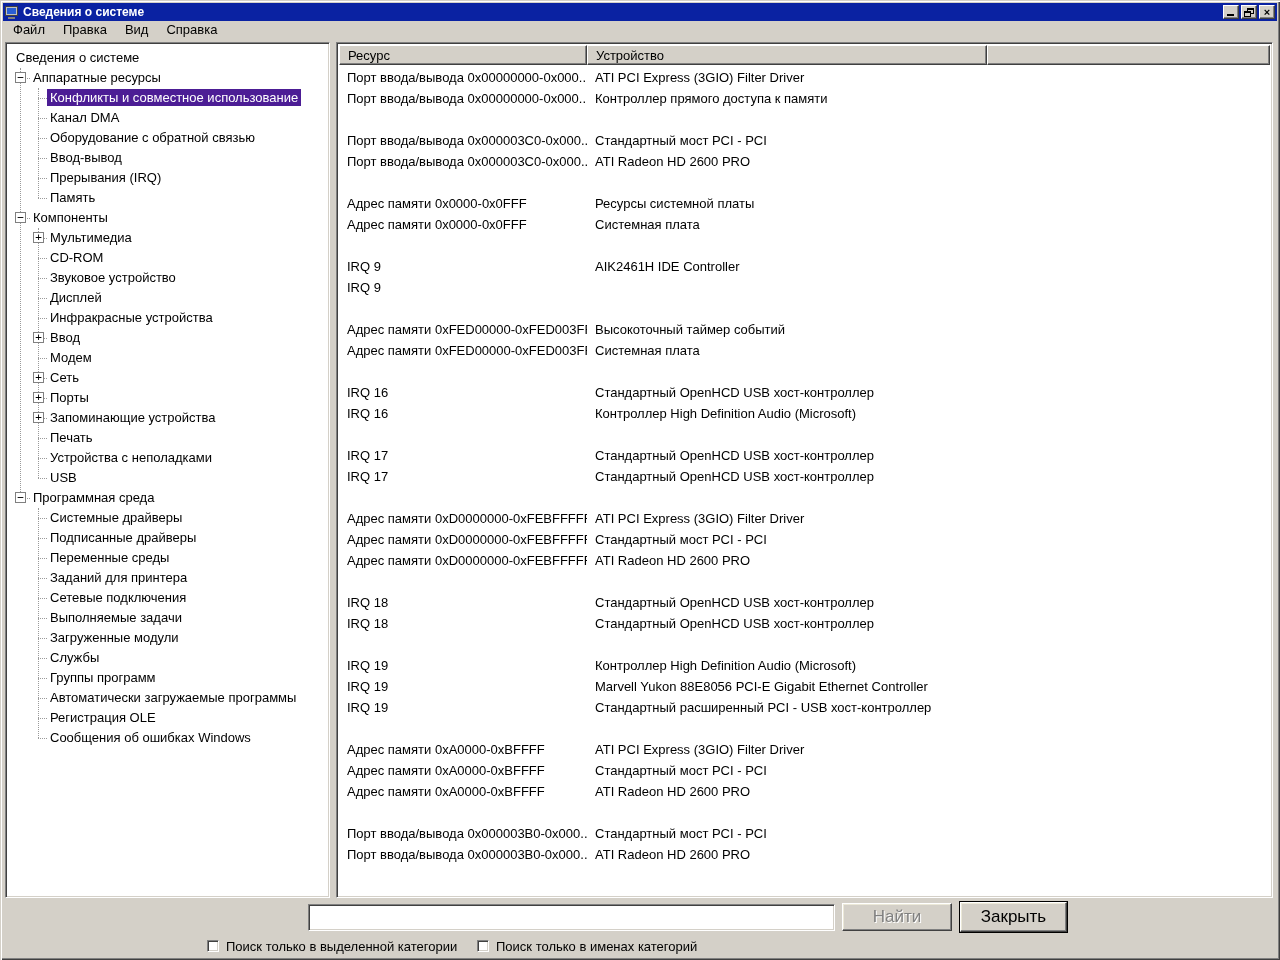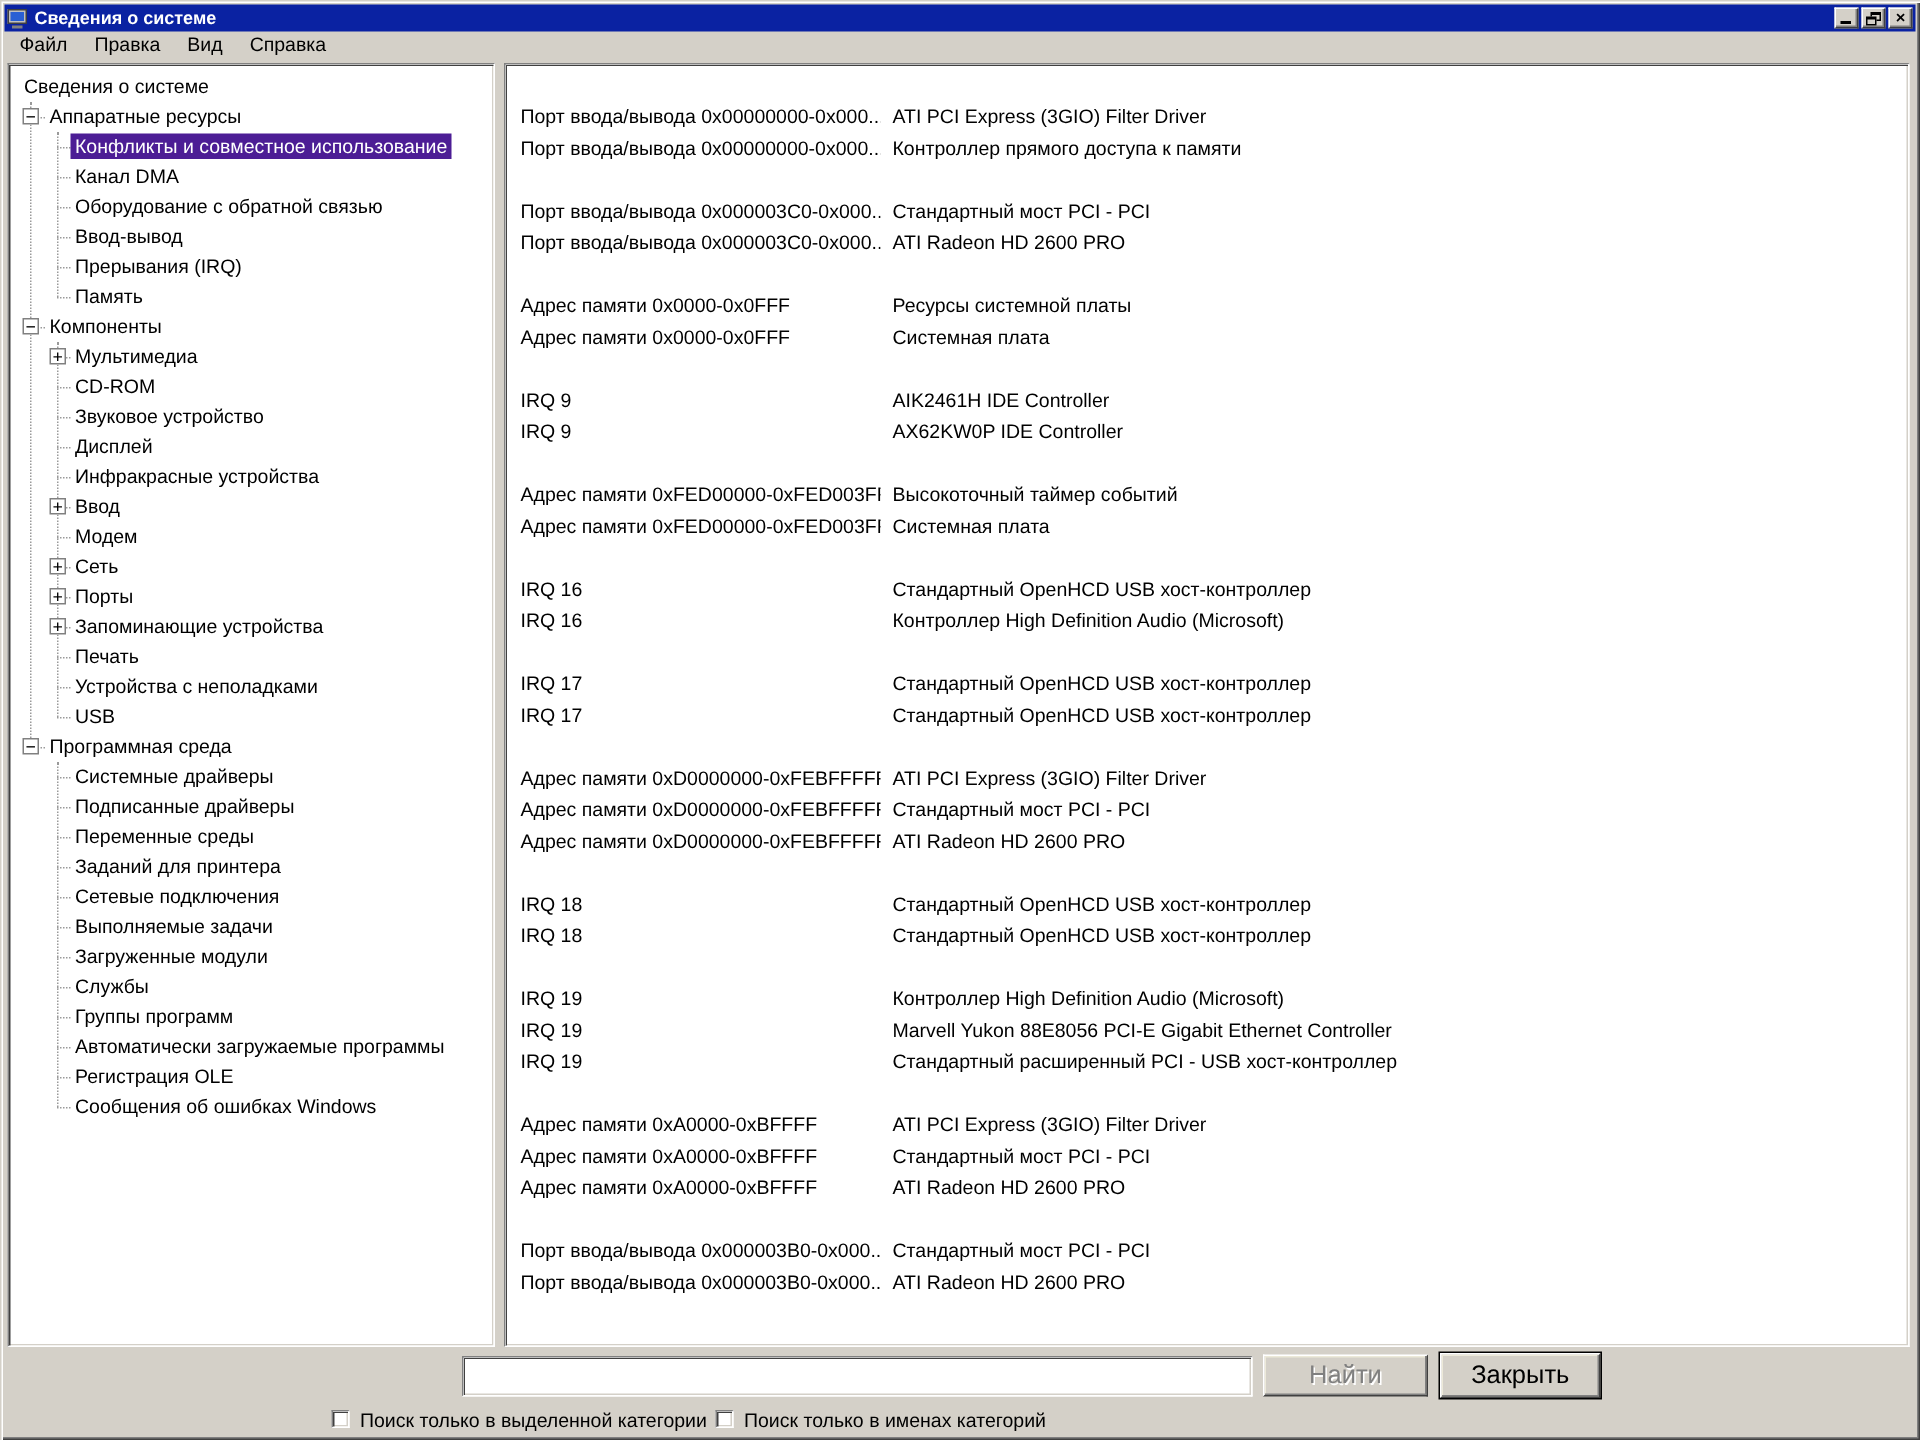--- a/index.html
+++ b/index.html
@@ -120,21 +120,21 @@
     box-shadow: inset -1px -1px 0 #808080, inset 1px 1px 0 #ece9d8;
     font-family: "Liberation Sans", sans-serif; font-size: 17px;
     text-align: center; line-height: 26px;
   }
   .btn-find { left: 842px; top: 903px; width: 110px; color: #808080; text-shadow: 1px 1px 0 #fff; }
   .btn-close {
     left: 960px; top: 902px; width: 107px; height: 30px;
     outline: 1px solid #000; line-height: 28px;
   }
   .checkbox-row { position: absolute; top: 938px; height: 16px; display: flex; align-items: center; }
-  .cb1 { left: 221px; }
+  .cb1 { left: 207px; }
   .cb2 { left: 477px; }
   .checkbox {
     width: 12px; height: 12px; background: #fff;
     border: 1px solid; border-color: #808080 #ffffff #ffffff #808080;
     box-shadow: inset 1px 1px 0 #404040, inset -1px -1px 0 #d4d0c8;
     flex: 0 0 auto;
   }
   .cb-label { margin-left: 7px; white-space: nowrap; }
 </style>
 </head>
@@ -337,20 +337,25 @@
         </div>
         <div class="tree-row" style="top: 683px; left: 0px; right: 0px;">
           <div class="guide-h" style="left: 30px; width: 9px; top: 10px;"></div>
           <span class="tree-label" style="position: absolute; left: 39px; top: 1px;">Сообщения об ошибках Windows</span>
         </div>
       </div>
   </div>
 
   <div class="list-panel sunken">
     <div class="list-inner">
+      <div class="list-header">
+        <div class="hcell" style="width:248px">Ресурс</div>
+        <div class="hcell" style="width:400px">Устройство</div>
+        <div class="hcell" style="flex:1"></div>
+      </div>
       <div class="rows">
           <div class="lrow" style="top: 2px;">
             <span class="lcell c1">Порт ввода/вывода 0x00000000-0x000...</span>
             <span class="lcell c2">ATI PCI Express (3GIO) Filter Driver</span>
           </div>
           <div class="lrow" style="top: 23px;">
             <span class="lcell c1">Порт ввода/вывода 0x00000000-0x000...</span>
             <span class="lcell c2">Контроллер прямого доступа к памяти</span>
           </div>
           <div class="lrow" style="top: 44px;"></div>
@@ -371,21 +376,20 @@
             <span class="lcell c1">Адрес памяти 0x0000-0x0FFF</span>
             <span class="lcell c2">Системная плата</span>
           </div>
           <div class="lrow" style="top: 170px;"></div>
           <div class="lrow" style="top: 191px;">
             <span class="lcell c1">IRQ 9</span>
             <span class="lcell c2">AIK2461H IDE Controller</span>
           </div>
           <div class="lrow" style="top: 212px;">
             <span class="lcell c1">IRQ 9</span>
-            <span class="lcell c2">AX62KW0P IDE Controller</span>
           </div>
           <div class="lrow" style="top: 233px;"></div>
           <div class="lrow" style="top: 254px;">
             <span class="lcell c1">Адрес памяти 0xFED00000-0xFED003FF</span>
             <span class="lcell c2">Высокоточный таймер событий</span>
           </div>
           <div class="lrow" style="top: 275px;">
             <span class="lcell c1">Адрес памяти 0xFED00000-0xFED003FF</span>
             <span class="lcell c2">Системная плата</span>
           </div>

